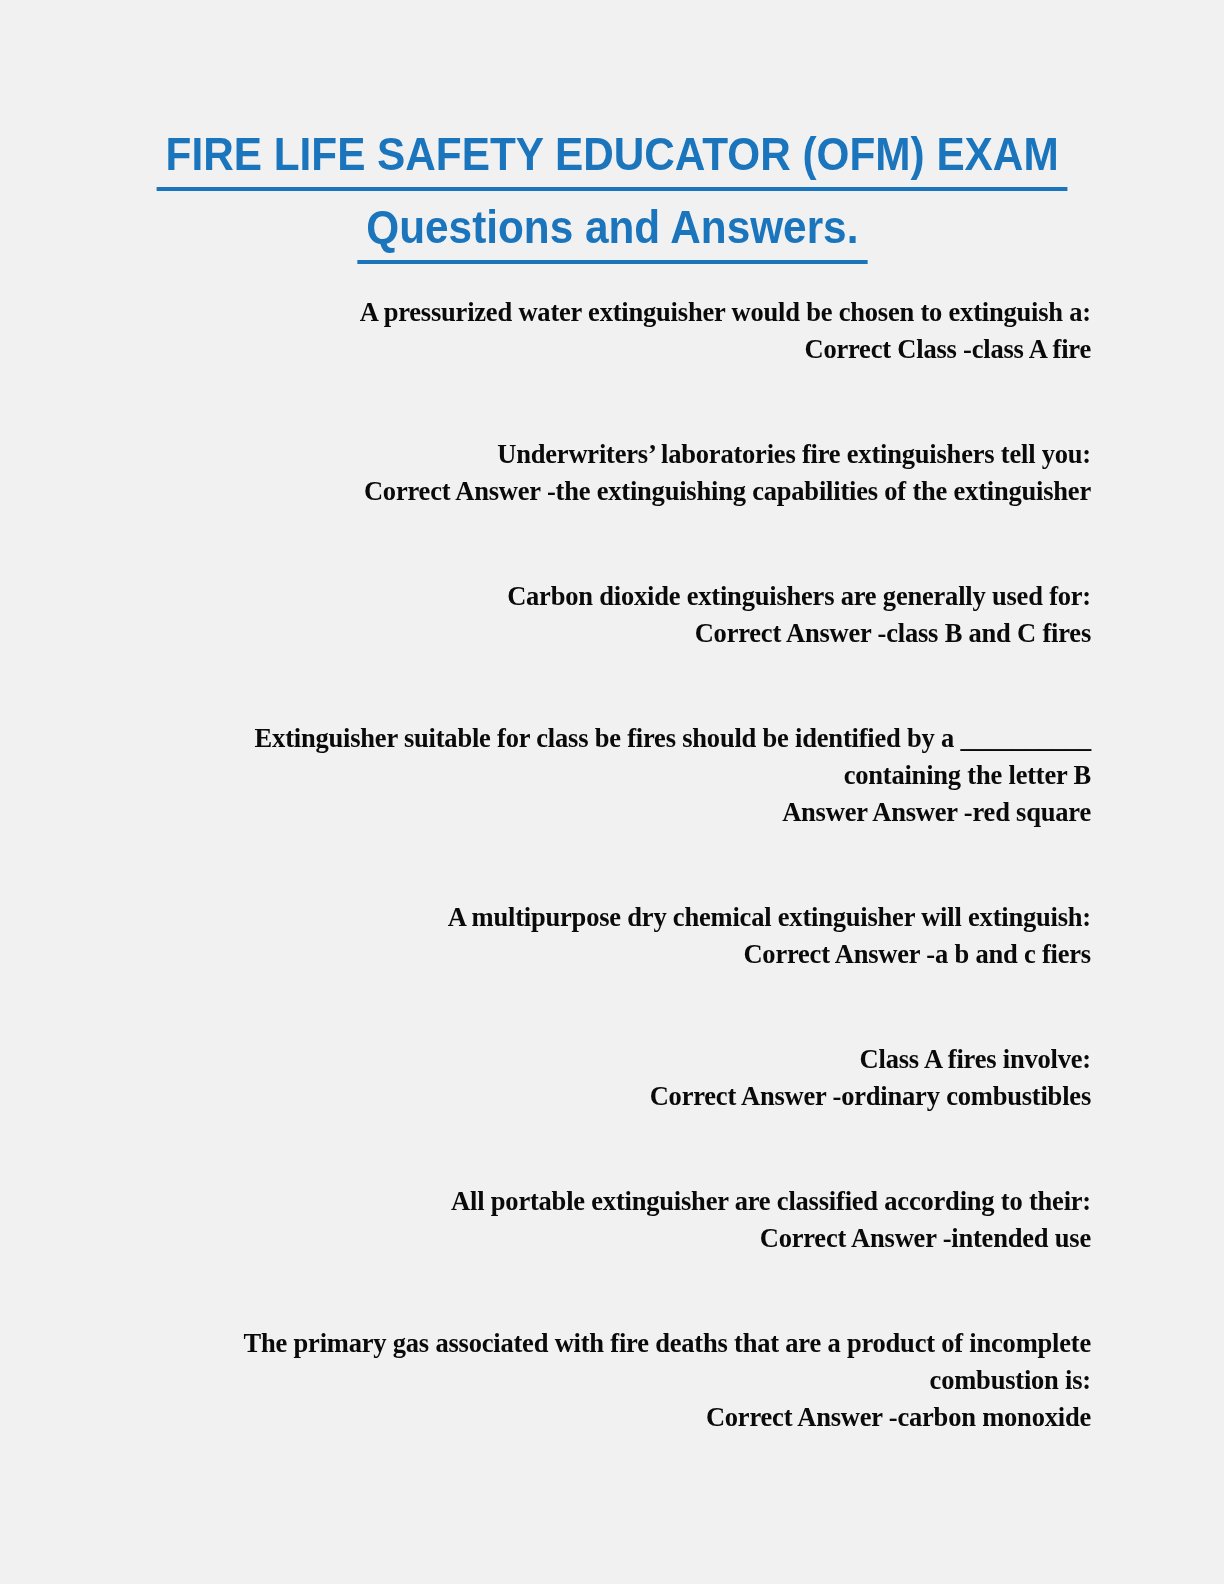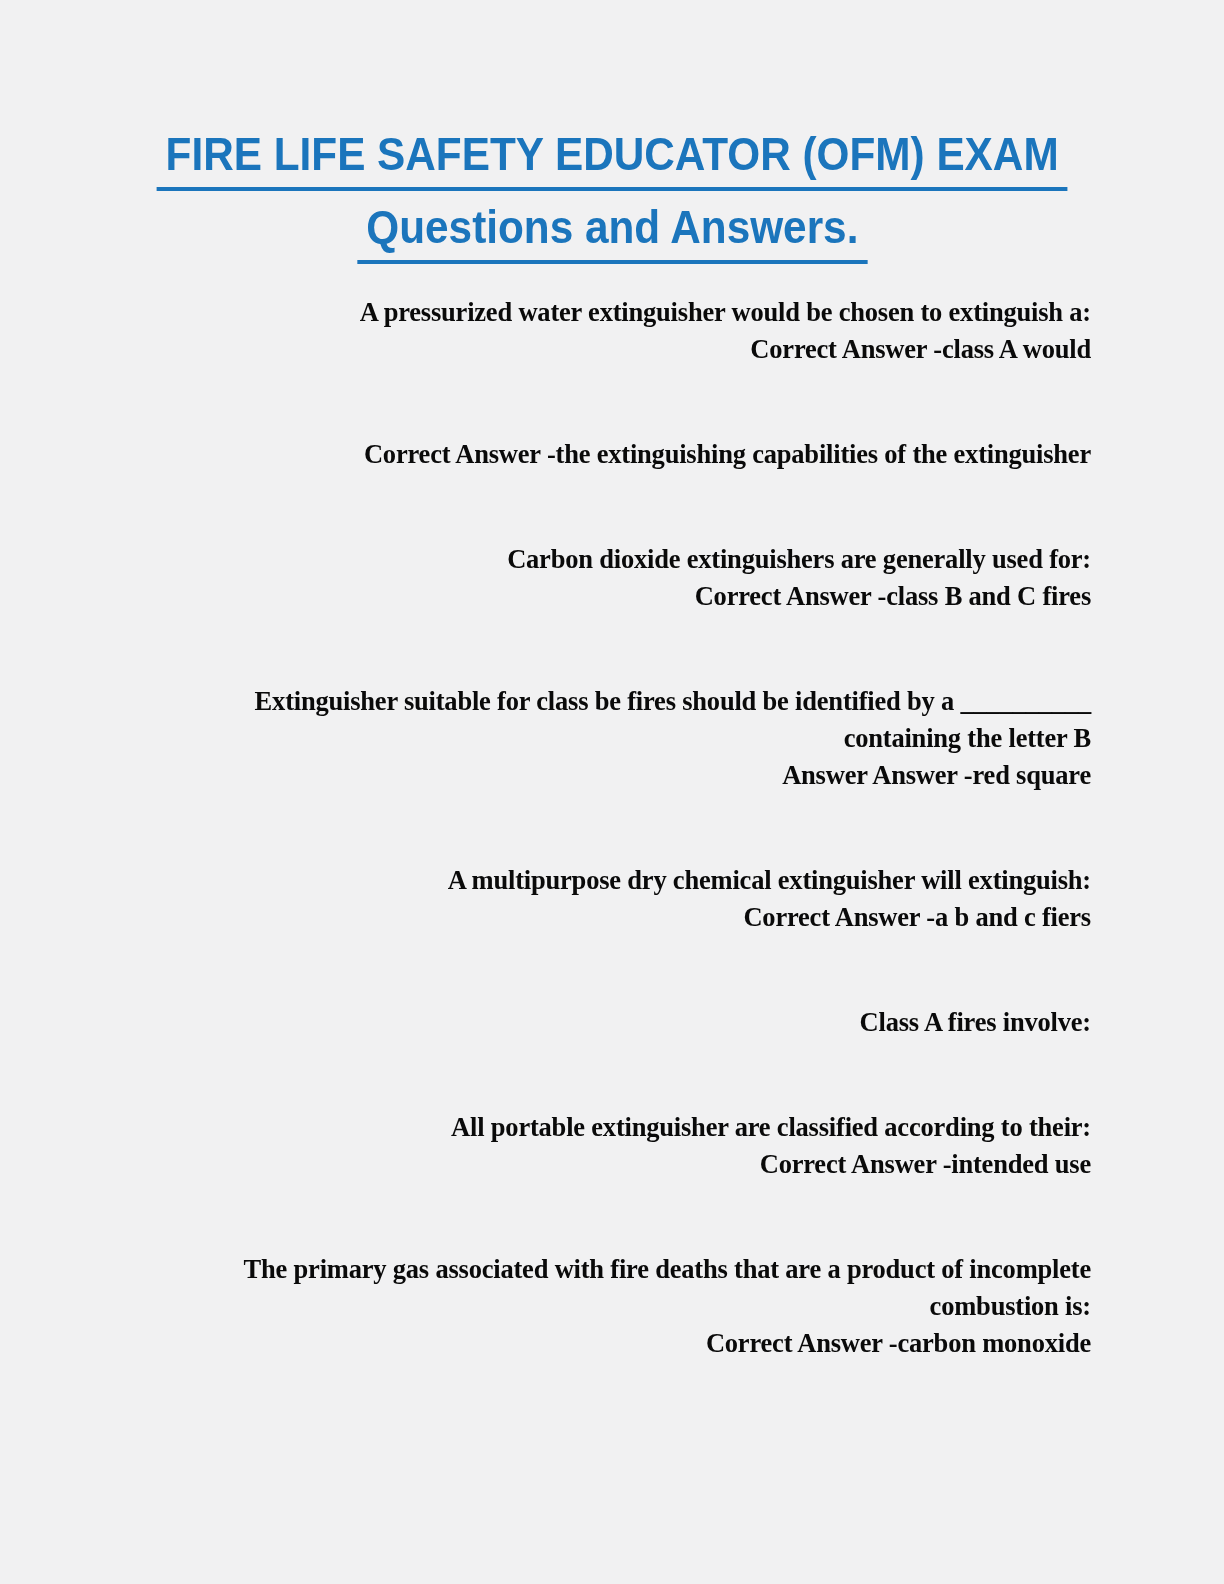--- a/index.html
+++ b/index.html
@@ -66,44 +66,46 @@
     </div>
     <div class="title-line">
       <span class="title-text">Questions and Answers.</span>
     </div>
   </header>
 
   <main class="content">
 
     <div class="qa">
       <p>A pressurized water extinguisher would be chosen to extinguish a:</p>
-      <p>Correct Answer -class A would</p>
+      <p>Correct Class -class A fire</p>
     </div>
 
     <div class="qa">
+      <p>Underwriters’ laboratories fire extinguishers tell you:</p>
       <p>Correct Answer -the extinguishing capabilities of the extinguisher</p>
     </div>
 
     <div class="qa">
       <p>Carbon dioxide extinguishers are generally used for:</p>
       <p>Correct Answer -class B and C fires</p>
     </div>
 
     <div class="qa">
       <p>Extinguisher suitable for class be fires should be identified by a __________ containing the letter B</p>
       <p>Answer Answer -red square</p>
     </div>
 
     <div class="qa">
       <p>A multipurpose dry chemical extinguisher will extinguish:</p>
       <p>Correct Answer -a b and c fiers</p>
     </div>
 
     <div class="qa">
       <p>Class A fires involve:</p>
+      <p>Correct Answer -ordinary combustibles</p>
     </div>
 
     <div class="qa">
       <p>All portable extinguisher are classified according to their:</p>
       <p>Correct Answer -intended use</p>
     </div>
 
     <div class="qa">
       <p>The primary gas associated with fire deaths that are a product of incomplete combustion is:</p>
       <p>Correct Answer -carbon monoxide</p>

